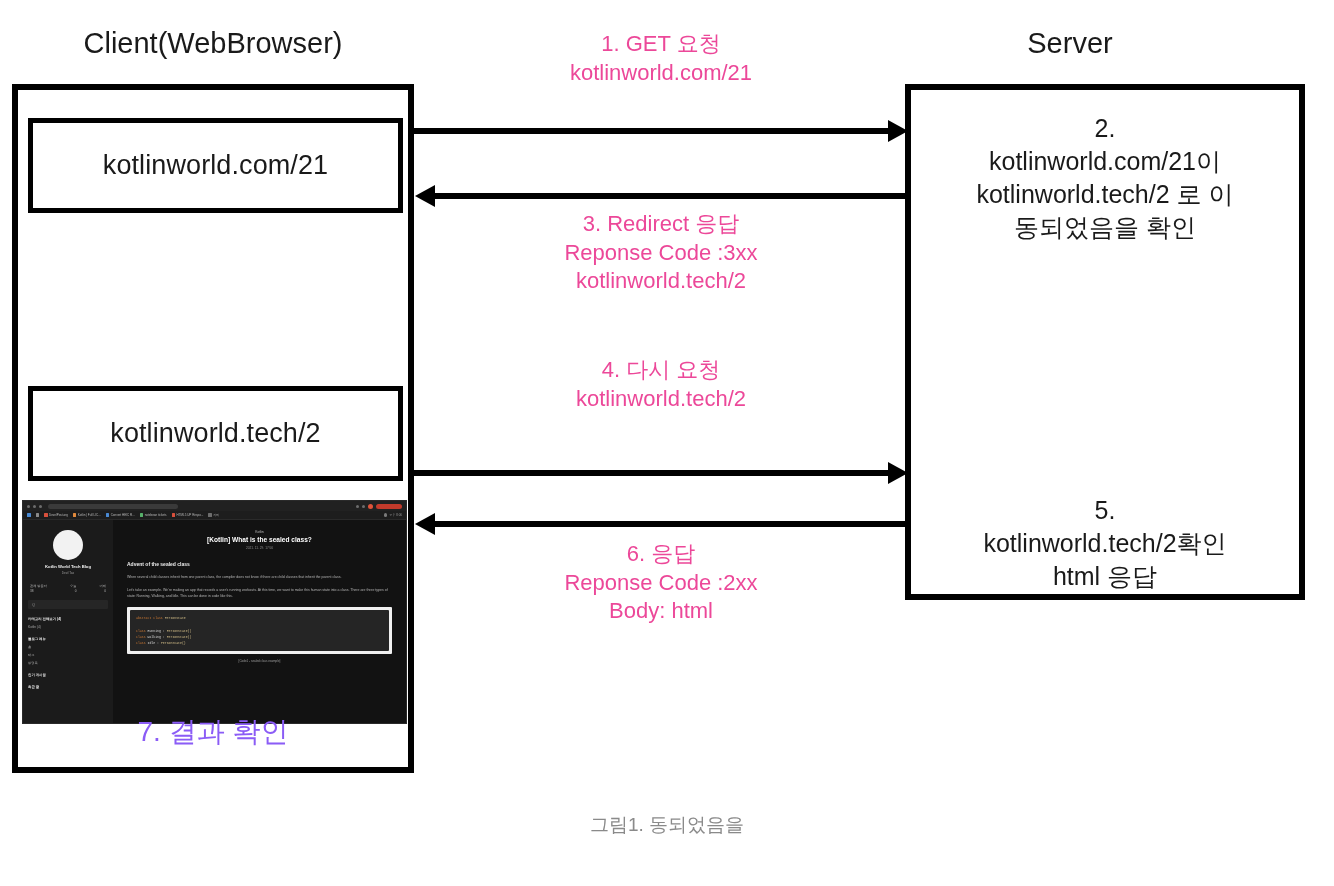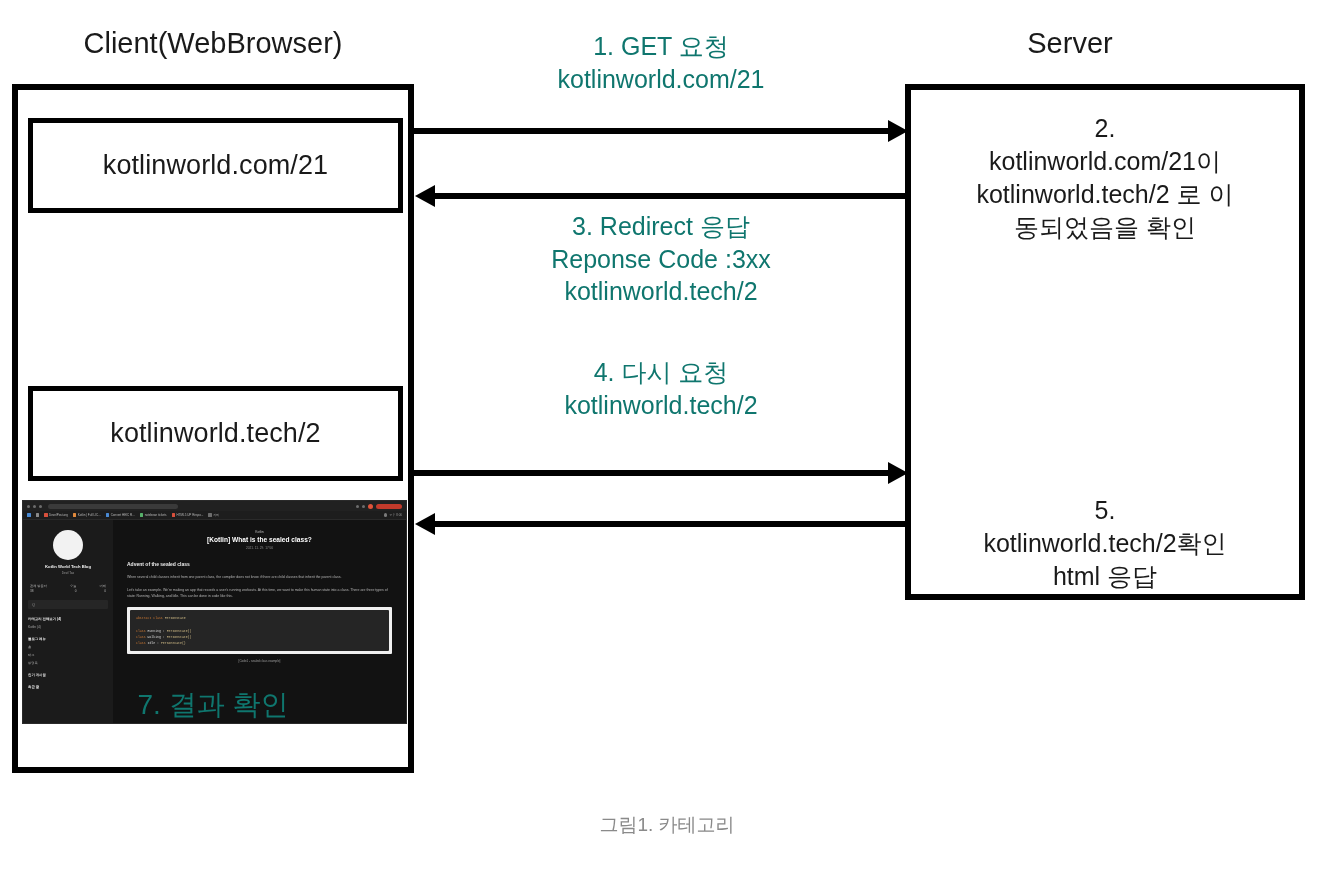--- a/index.html
+++ b/index.html
@@ -70,23 +70,23 @@
   }
   #server-note-2 { top: 112px; }
   #server-note-5 { top: 494px; }
 
   
   .arrow-label {
     position: absolute;
     left: 418px;
     width: 486px;
     text-align: center;
-    font-size: 25px;
+    font-size: 22px;
     line-height: 1.3;
-    color: #0f766e;
+    color: #ec4899;
   }
   #label-1 { top: 30px; }
   #label-3 { top: 210px; }
   #label-4 { top: 356px; }
   #label-6 { top: 540px; }
 
   
   .arrow {
     position: absolute;
     height: 6px;
@@ -111,25 +111,25 @@
   }
   #arrow-1 { left: 414px; top: 128px; width: 477px; }
   #arrow-3 { left: 432px; top: 193px; width: 473px; }
   #arrow-4 { left: 414px; top: 470px; width: 477px; }
   #arrow-6 { left: 432px; top: 521px; width: 473px; }
 
   
   #result-caption {
     position: absolute;
     left: 22px;
-    top: 686px;
+    top: 713px;
     width: 382px;
     text-align: center;
     font-size: 28px;
-    color: #0f766e;
+    color: #8b5cf6;
   }
 
   
   #figure-caption {
     position: absolute;
     left: 0;
     top: 812px;
     width: 1334px;
     text-align: center;
     font-size: 19px;
@@ -423,16 +423,17 @@
   <div class="server-note" id="server-note-5">5.<br>kotlinworld.tech/2확인<br>html 응답</div>
 
   <div class="arrow to-right" id="arrow-1"></div>
   <div class="arrow to-left" id="arrow-3"></div>
   <div class="arrow to-right" id="arrow-4"></div>
   <div class="arrow to-left" id="arrow-6"></div>
 
   <div class="arrow-label" id="label-1">1. GET 요청<br>kotlinworld.com/21</div>
   <div class="arrow-label" id="label-3">3. Redirect 응답<br>Reponse Code :3xx<br>kotlinworld.tech/2</div>
   <div class="arrow-label" id="label-4">4. 다시 요청<br>kotlinworld.tech/2</div>
-
-  <div id="figure-caption">그림1. 카테고리</div>
+  <div class="arrow-label" id="label-6">6. 응답<br>Reponse Code :2xx<br>Body: html</div>
+
+  <div id="figure-caption">그림1. 동되었음을</div>
 
 </div>
 
 </body></html>

